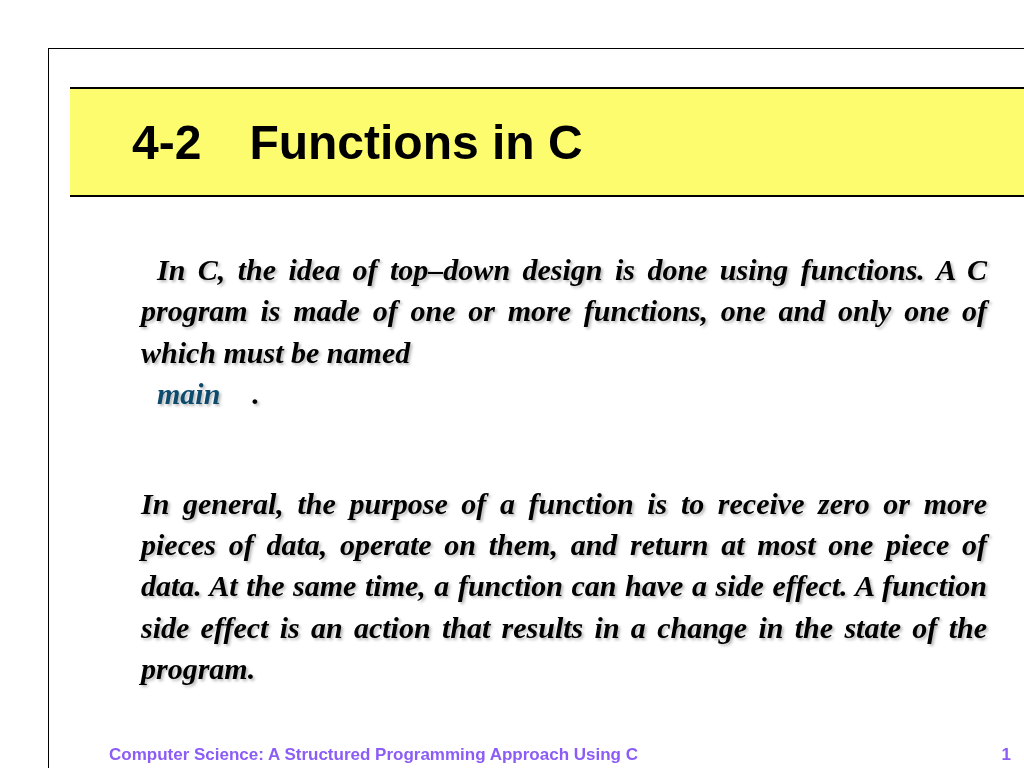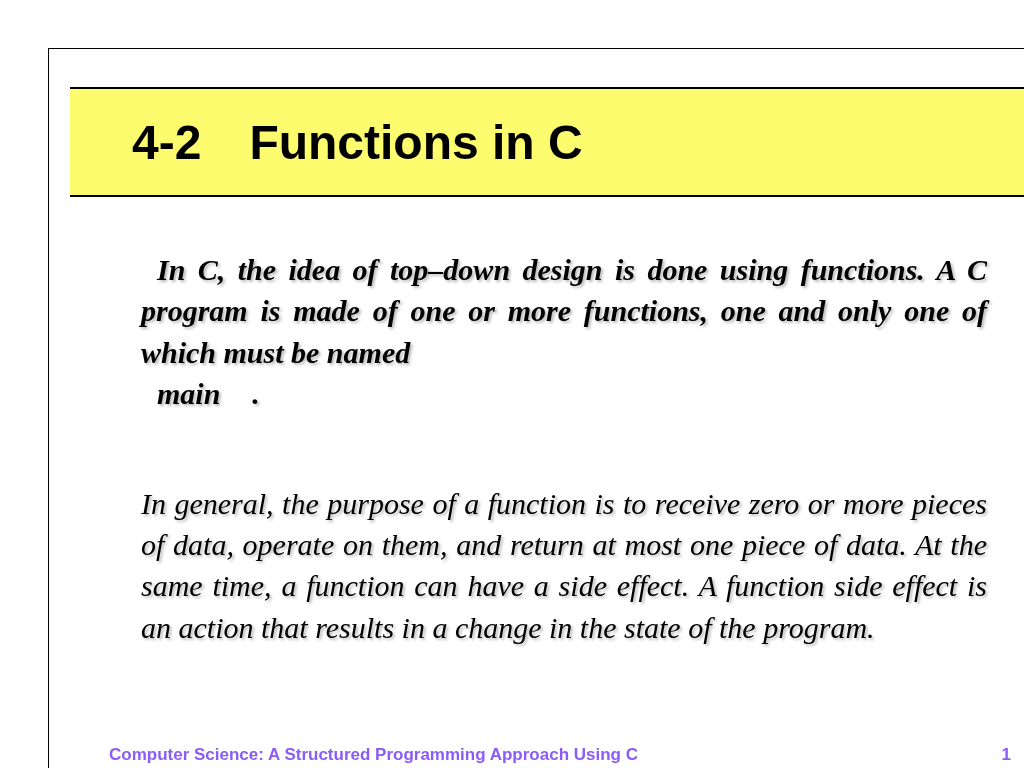--- a/index.html
+++ b/index.html
@@ -30,30 +30,30 @@
       line-height: 1.38;
       color: #000;
     }
     .p1 {
       font-style: italic;
       font-weight: 700;
       text-align: justify;
       text-shadow: 2px 2px 3px rgba(0,0,0,.28);
     }
     .main-kw {
-      color: #000000;
+      color: #0c4a6e;
       font-style: italic;
       font-weight: 700;
       text-shadow: 2px 2px 3px rgba(0,0,0,.28);
     }
     .p1 .dot { color:#000; }
     .gap { height: 36px; }
     .p2 {
       font-style: italic;
-      font-weight: 400;
+      font-weight: 700;
       text-align: justify;
       text-shadow: 2px 2px 3px rgba(0,0,0,.28);
     }
     .footer {
       position: absolute;
       left: 28px; right: 28px; bottom: 18px;
       display: flex;
       justify-content: space-between;
       font-family: Arial, Helvetica, sans-serif;
       font-size: 17px;

